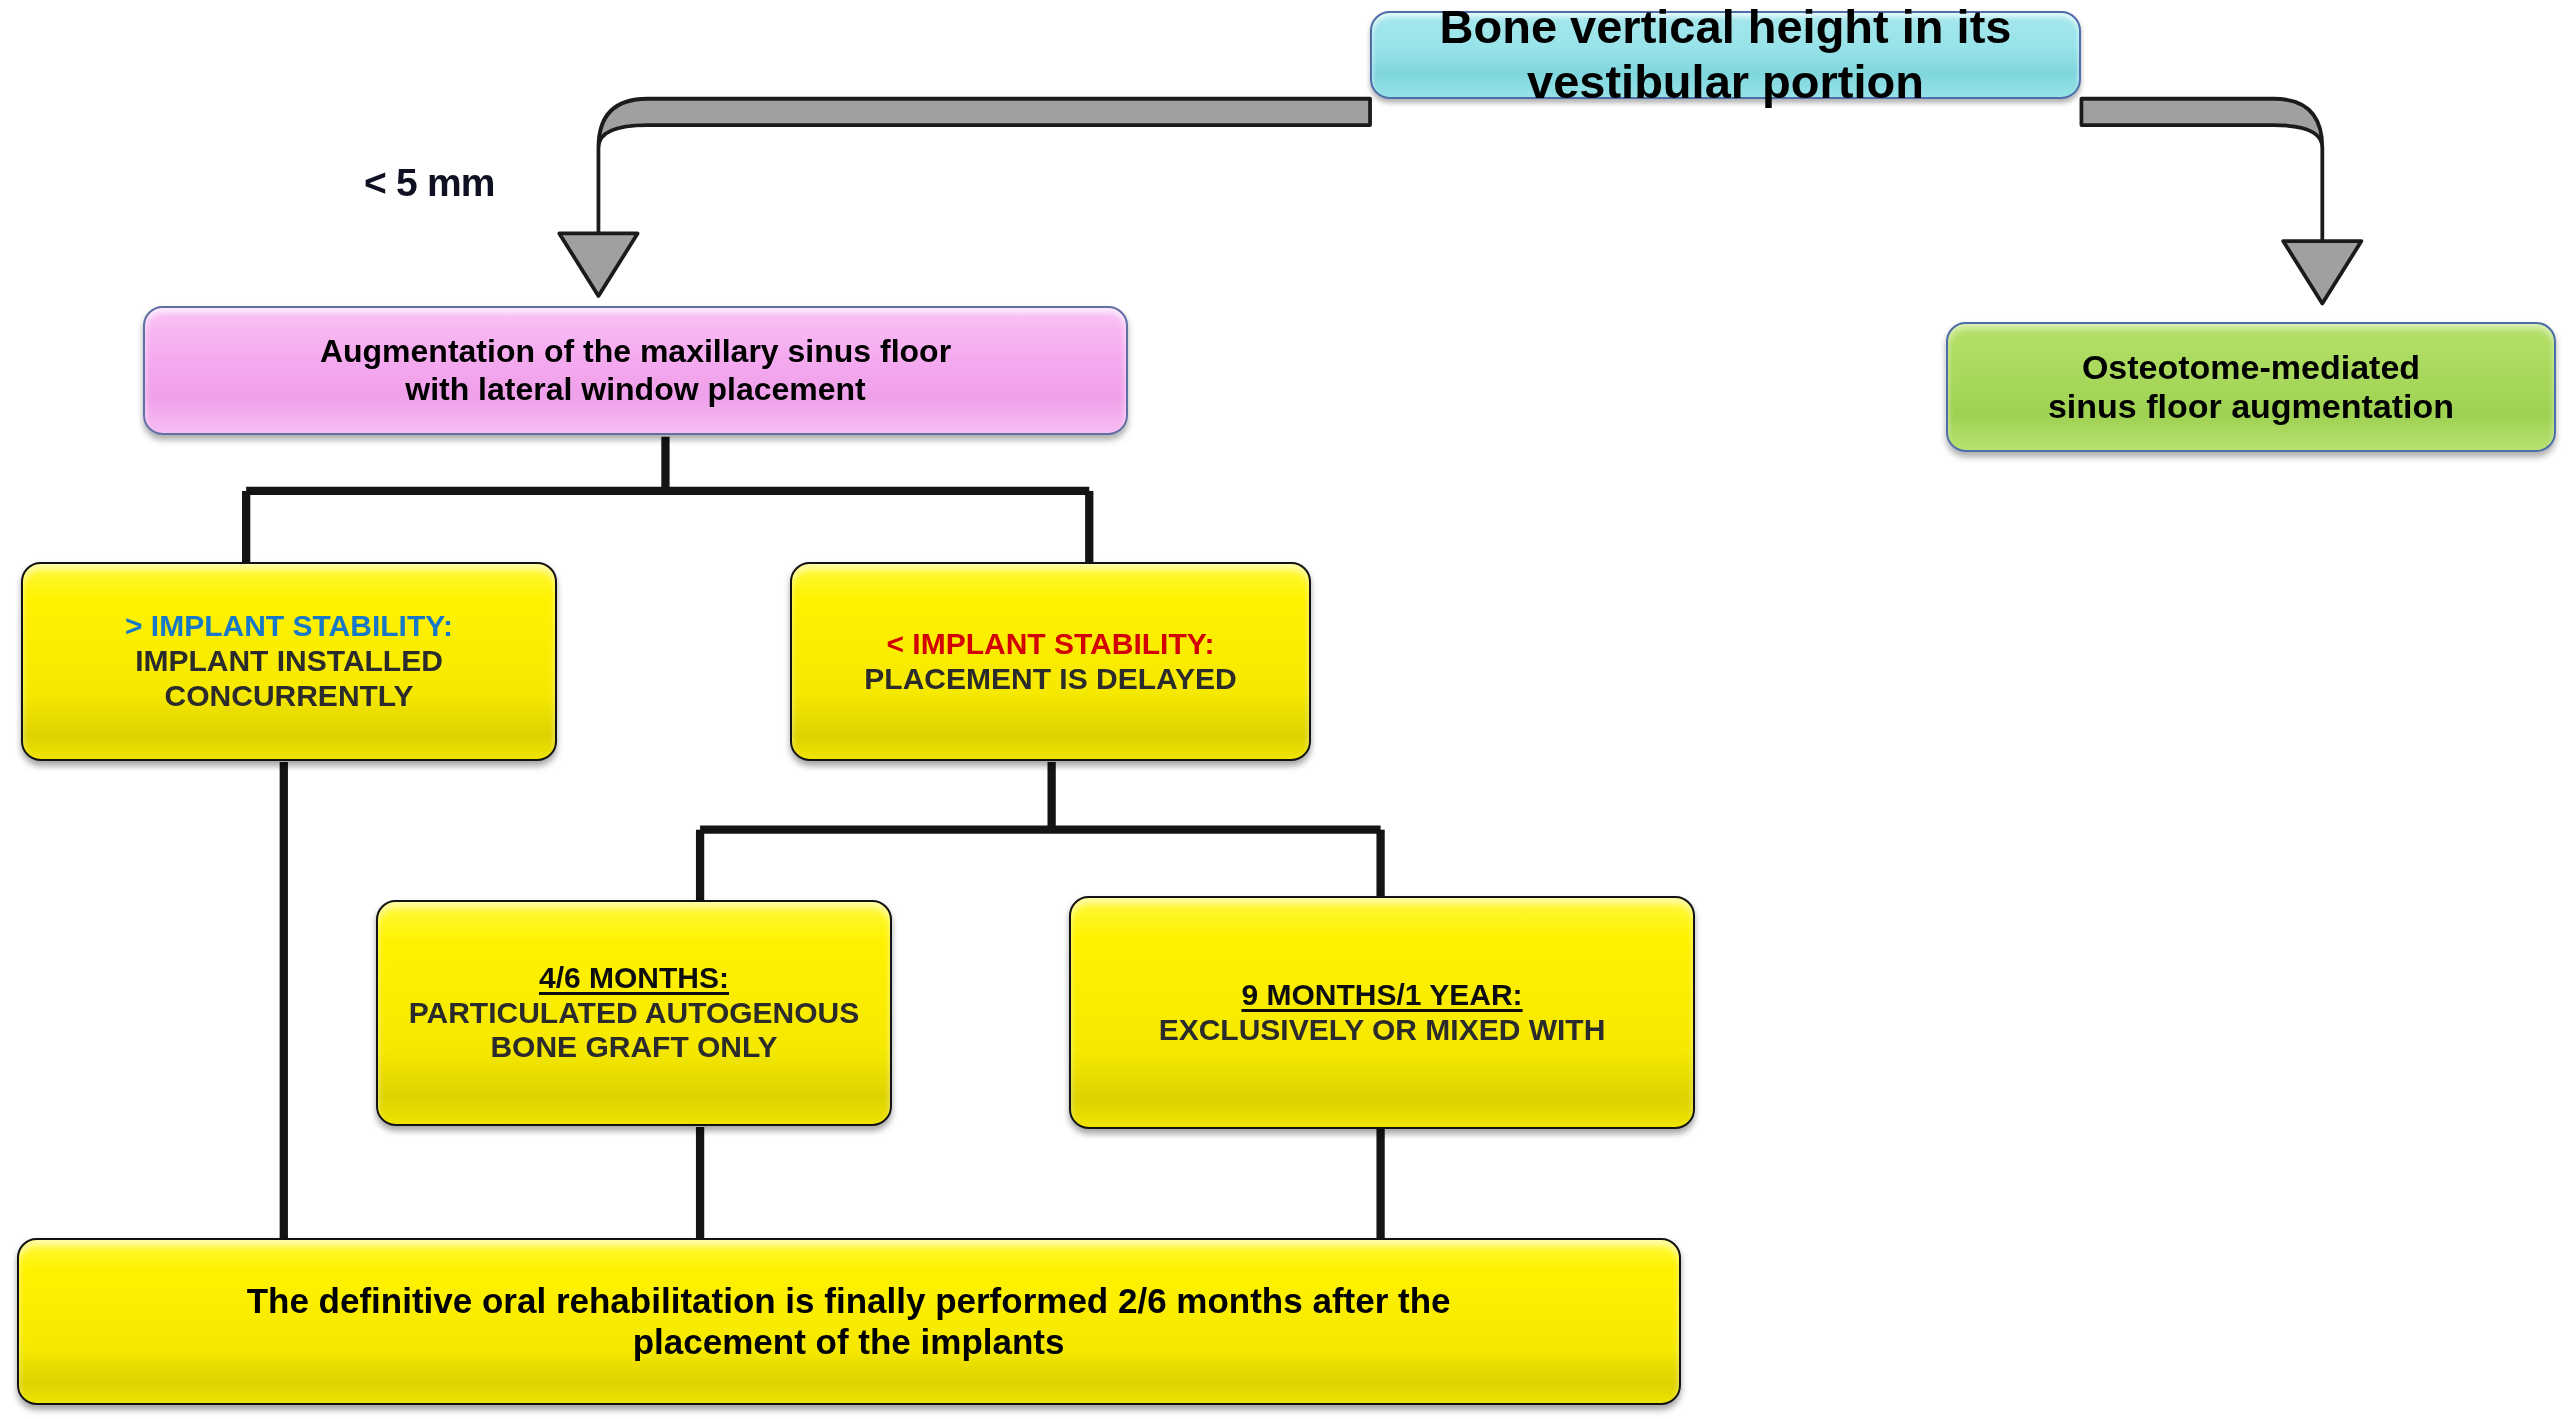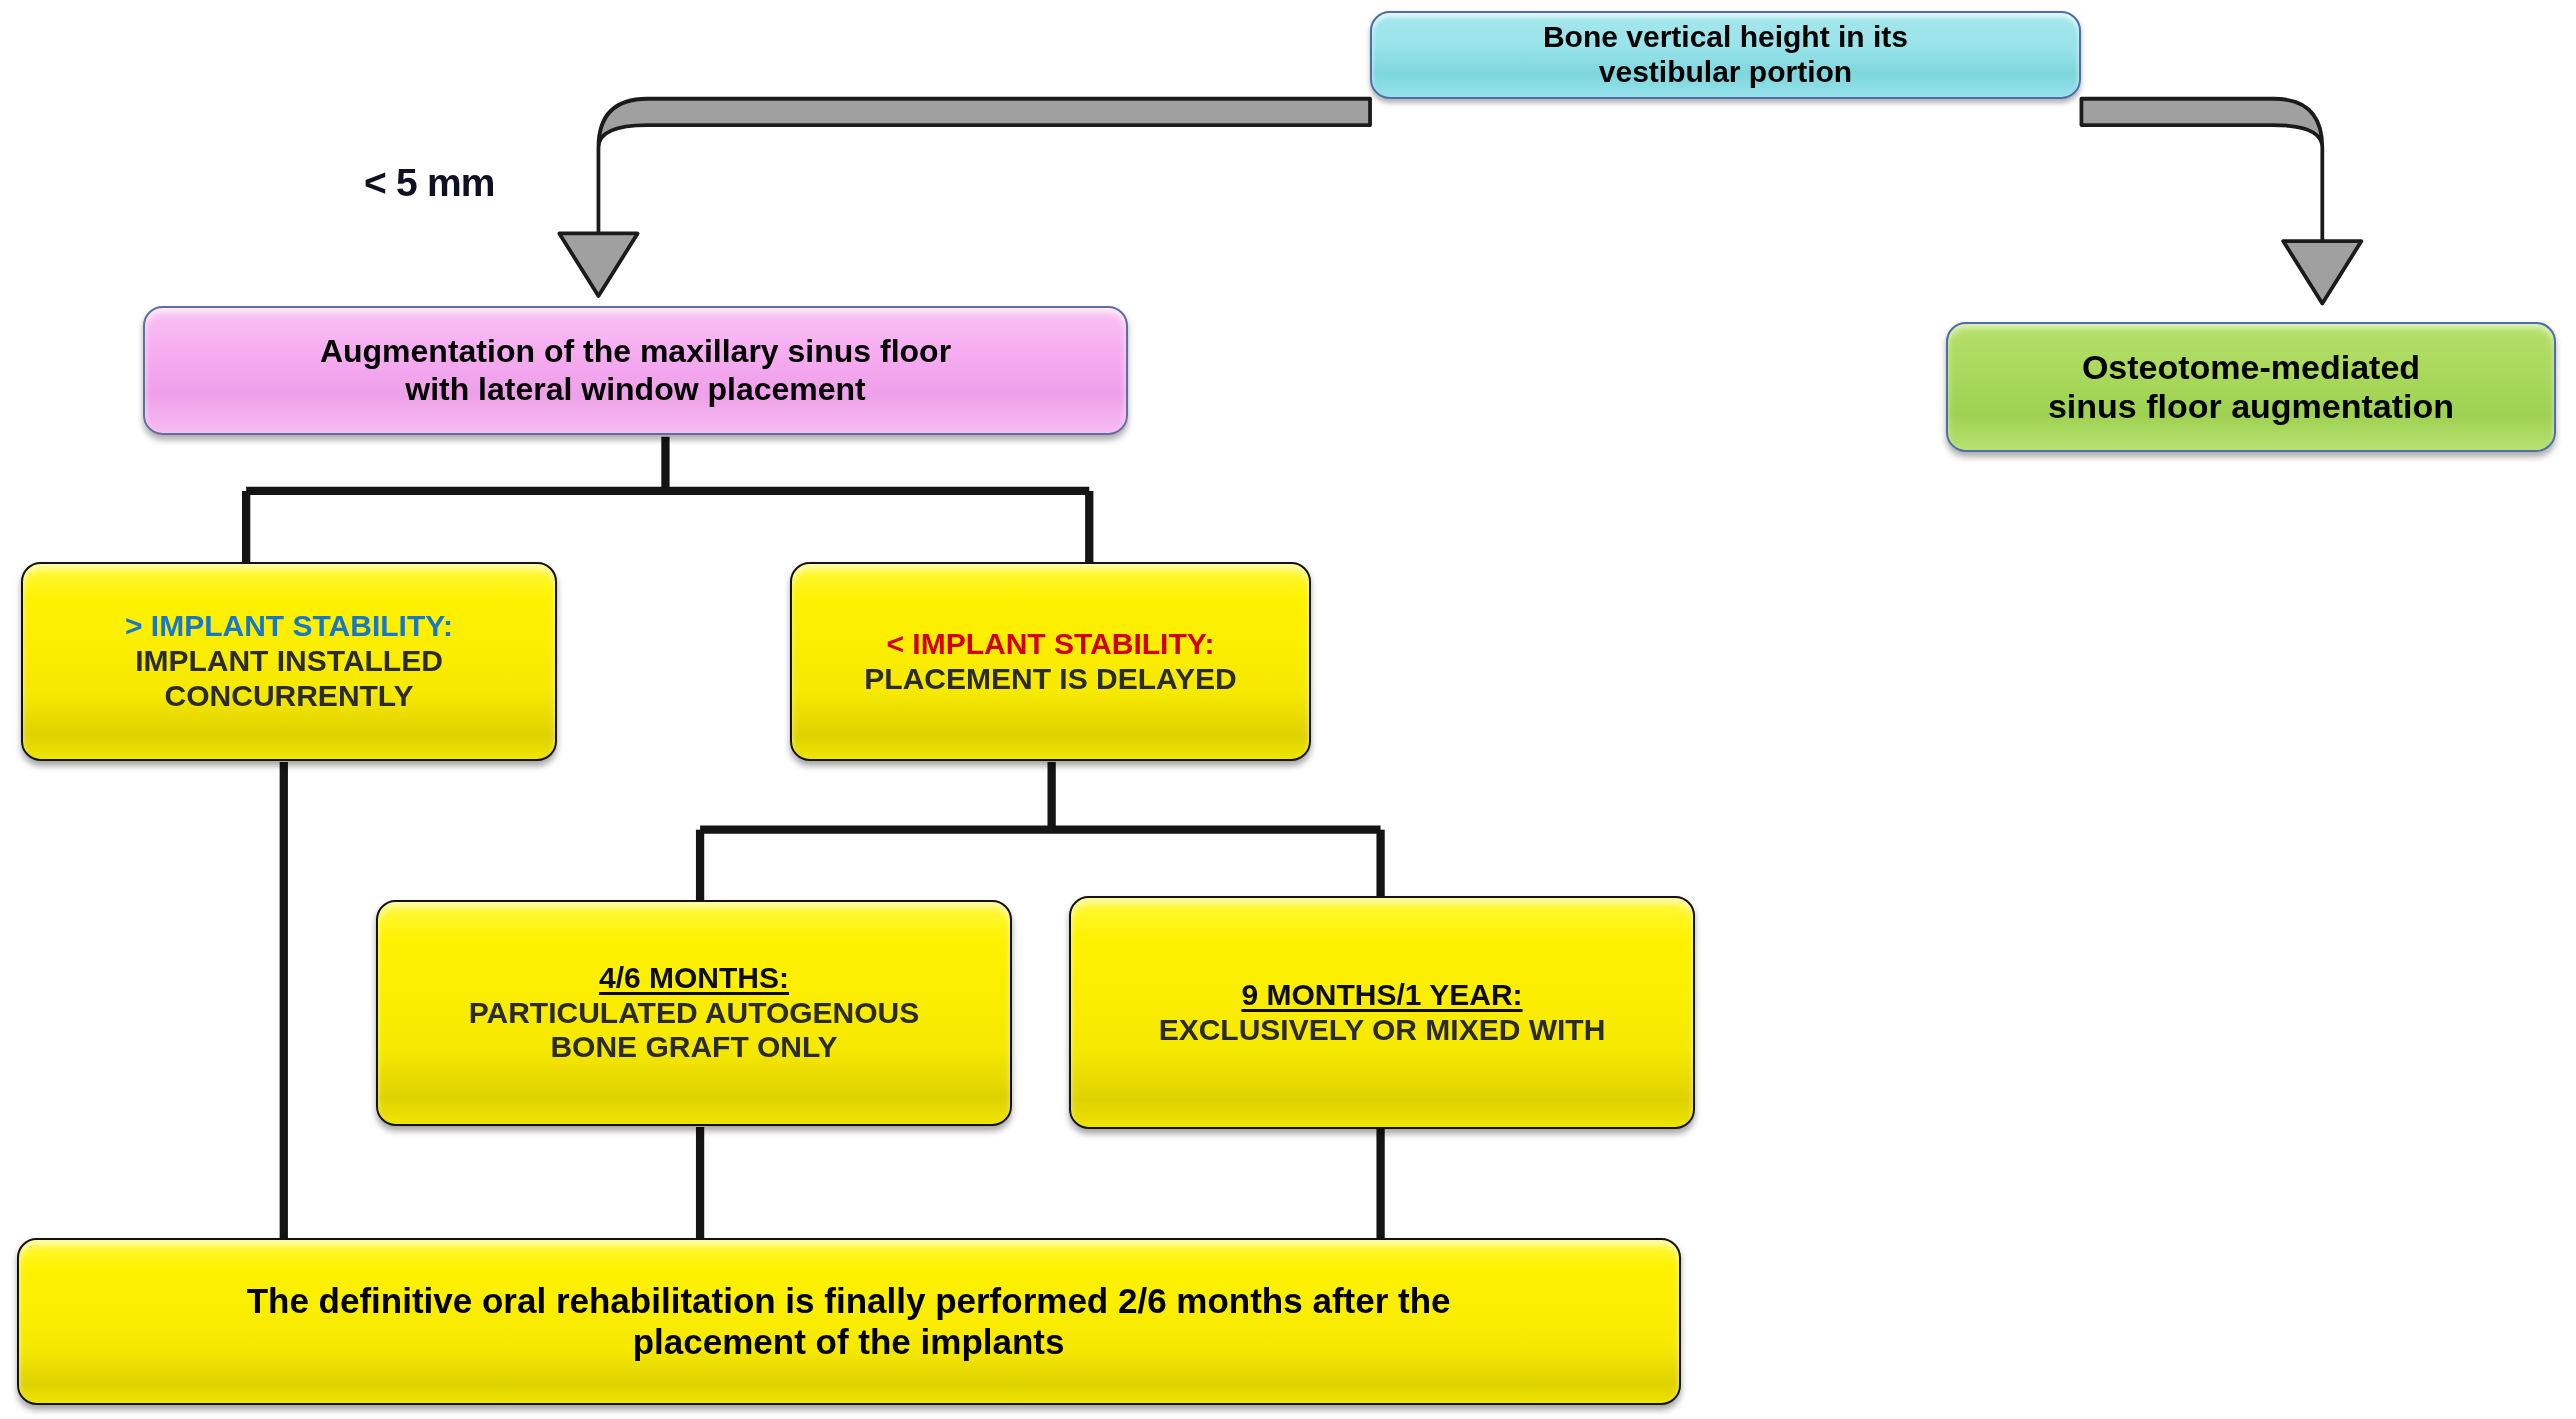--- a/index.html
+++ b/index.html
@@ -41,21 +41,21 @@
     padding: 0 10.5px;
     box-sizing: border-box;
   }
 
   
   .node-cyan {
     background: linear-gradient(180deg,#a6e7ec 0%, #97e3e9 42%, #7fd6dd 72%, #95e2e8 100%);
     border: 2.3px solid #4f6da8;
     box-shadow: 0 3.8px 5.3px rgba(0,0,0,0.30), inset 0 3.8px 5.3px rgba(255,255,255,0.75);
     color: #000000;
-    font-size: 30px;
+    font-size: 47px;
   }
   
   .node-pink {
     background: linear-gradient(180deg,#f9c2f4 0%, #f5aaf0 40%, #efa0ea 70%, #f7bcf3 100%);
     border: 2.3px solid #5f6fa3;
     box-shadow: 0 4.5px 6px rgba(0,0,0,0.32), inset 0 4.5px 6px rgba(255,255,255,0.72);
     color: #000000;
     font-size: 32px;
   }
   
@@ -178,21 +178,21 @@
     </div>
   </div>
 
   <div class="node node-yellow" style="left:790px; top:562px; width:521px; height:199px;">
     <div class="inner">
       <div class="hl-red">&lt; IMPLANT STABILITY:</div>
       <div>PLACEMENT IS DELAYED</div>
     </div>
   </div>
 
-  <div class="node node-yellow" style="left:376px; top:900px; width:636px; height:226px;">
+  <div class="node node-yellow" style="left:376px; top:900px; width:516px; height:226px;">
     <div class="inner">
       <div class="hl-under">4/6 MONTHS:</div>
       <div>PARTICULATED AUTOGENOUS</div>
       <div>BONE GRAFT ONLY</div>
     </div>
   </div>
 
   <div class="node node-yellow" style="left:1069px; top:896px; width:626px; height:233px;">
     <div class="inner">
       <div class="hl-under">9 MONTHS/1 YEAR:</div>

